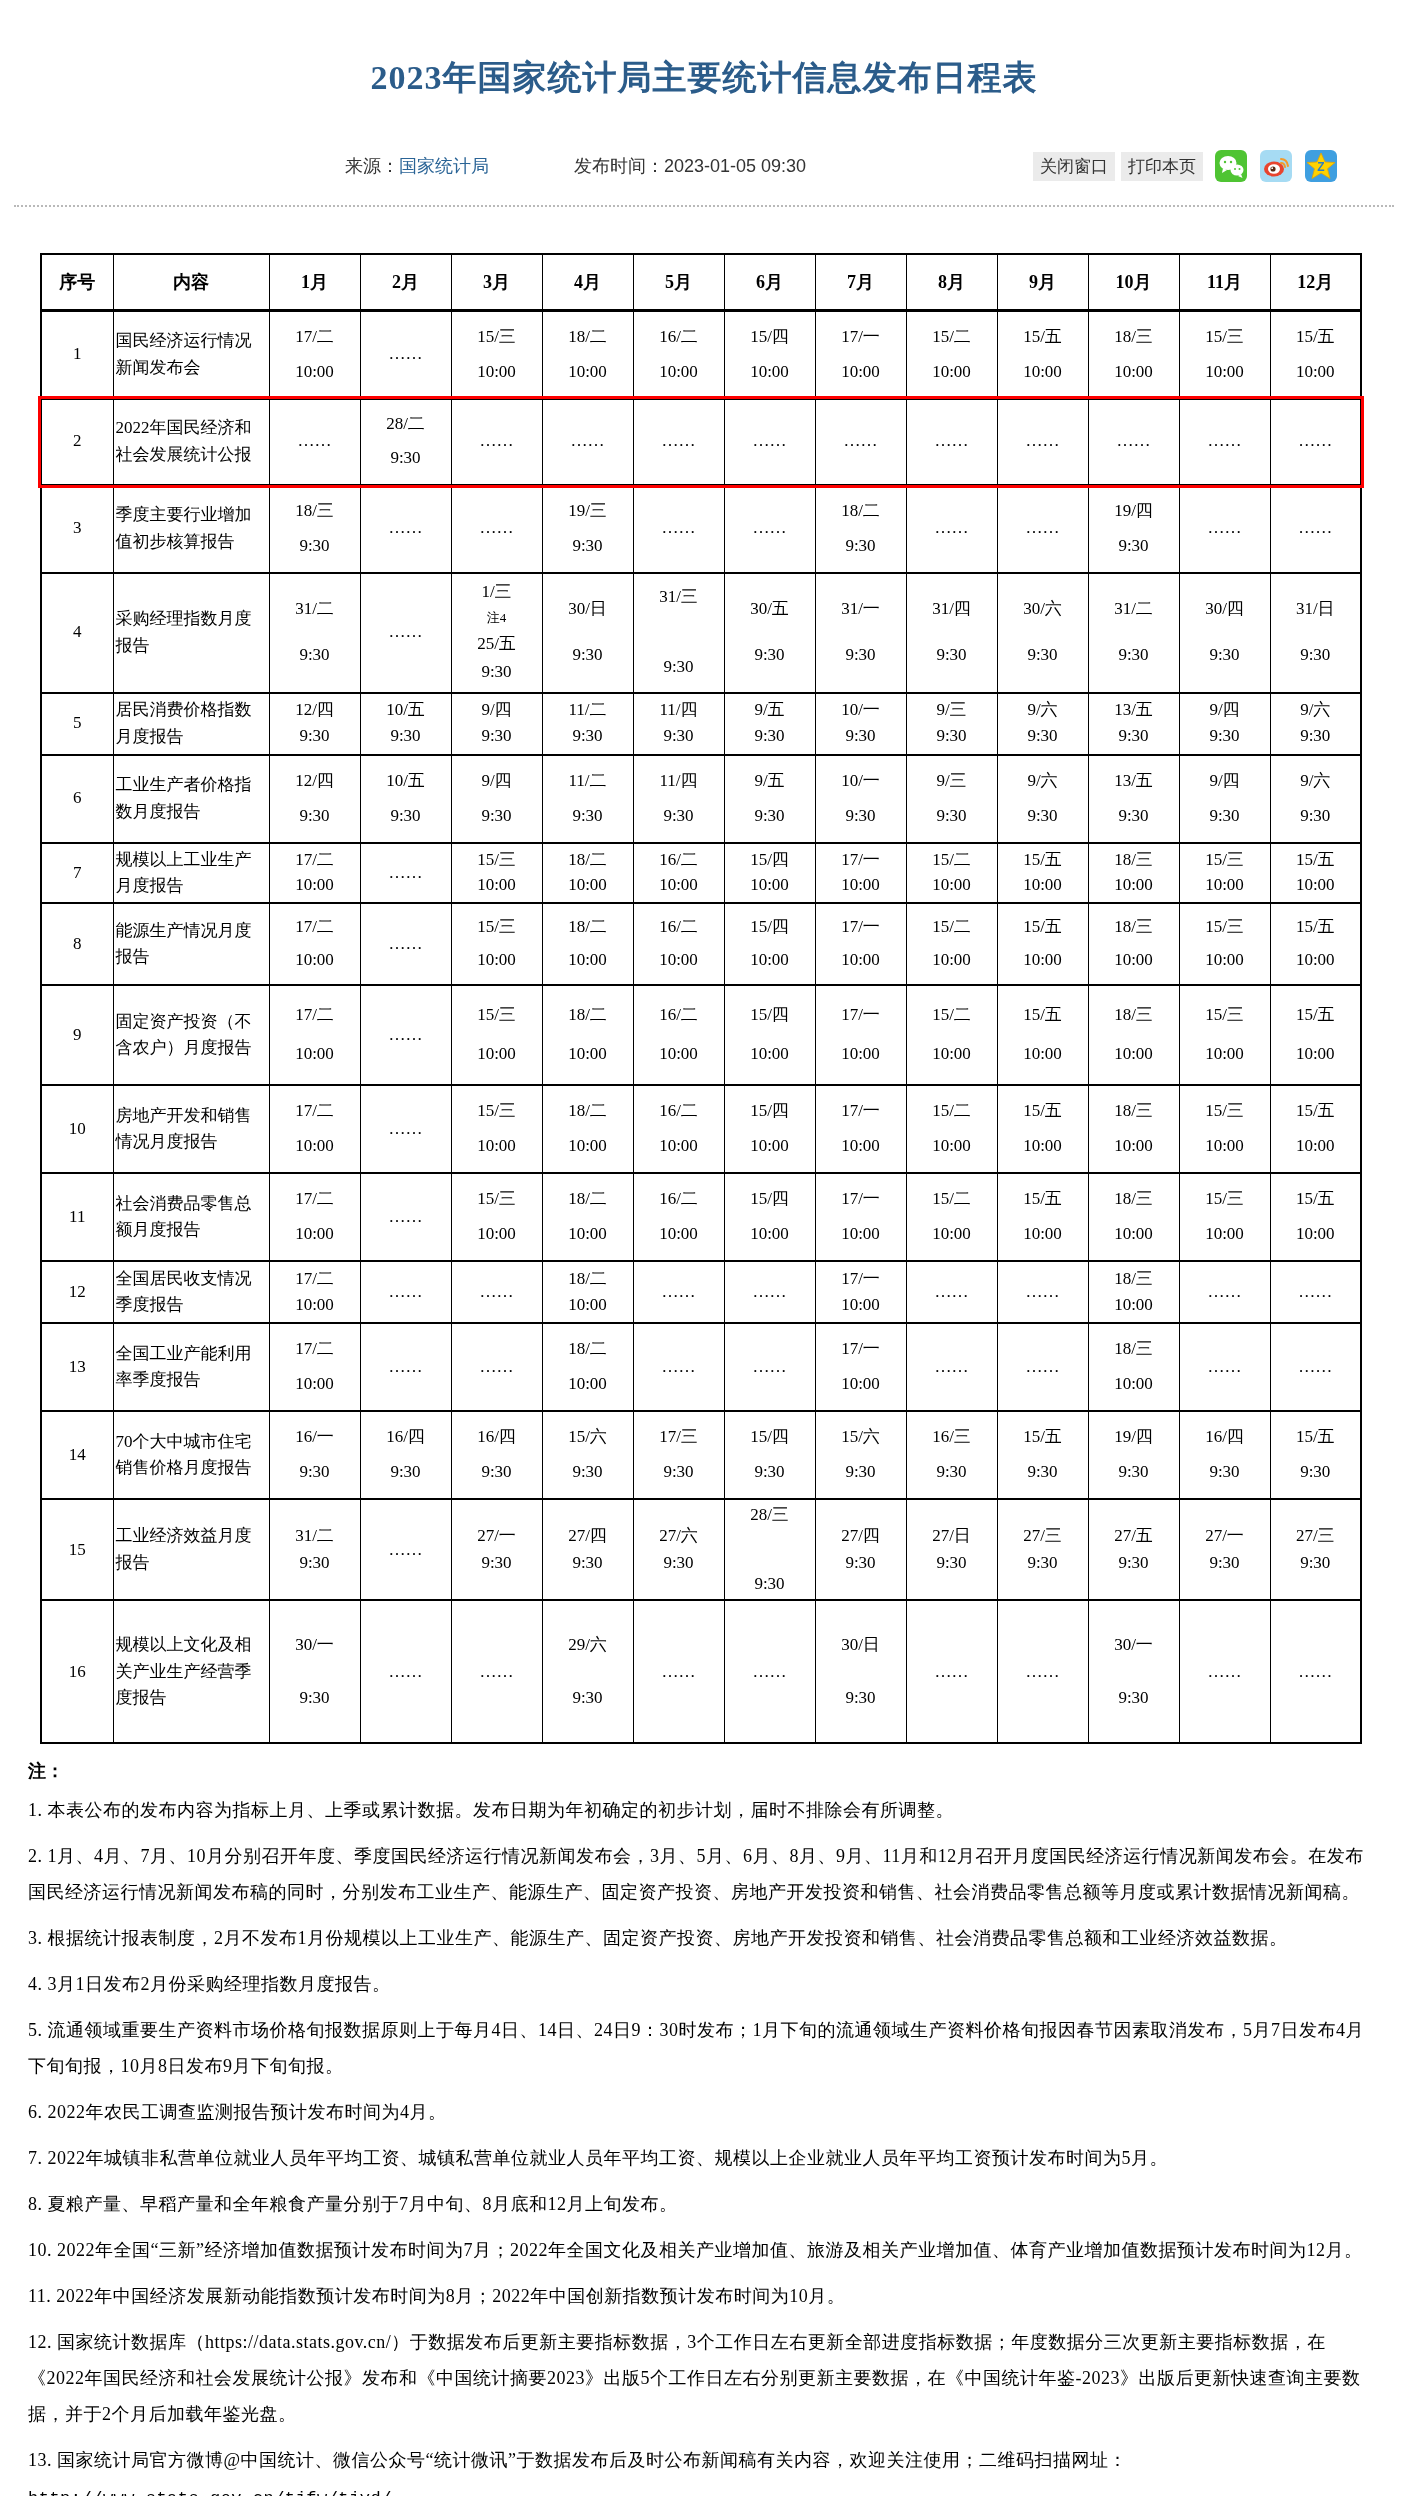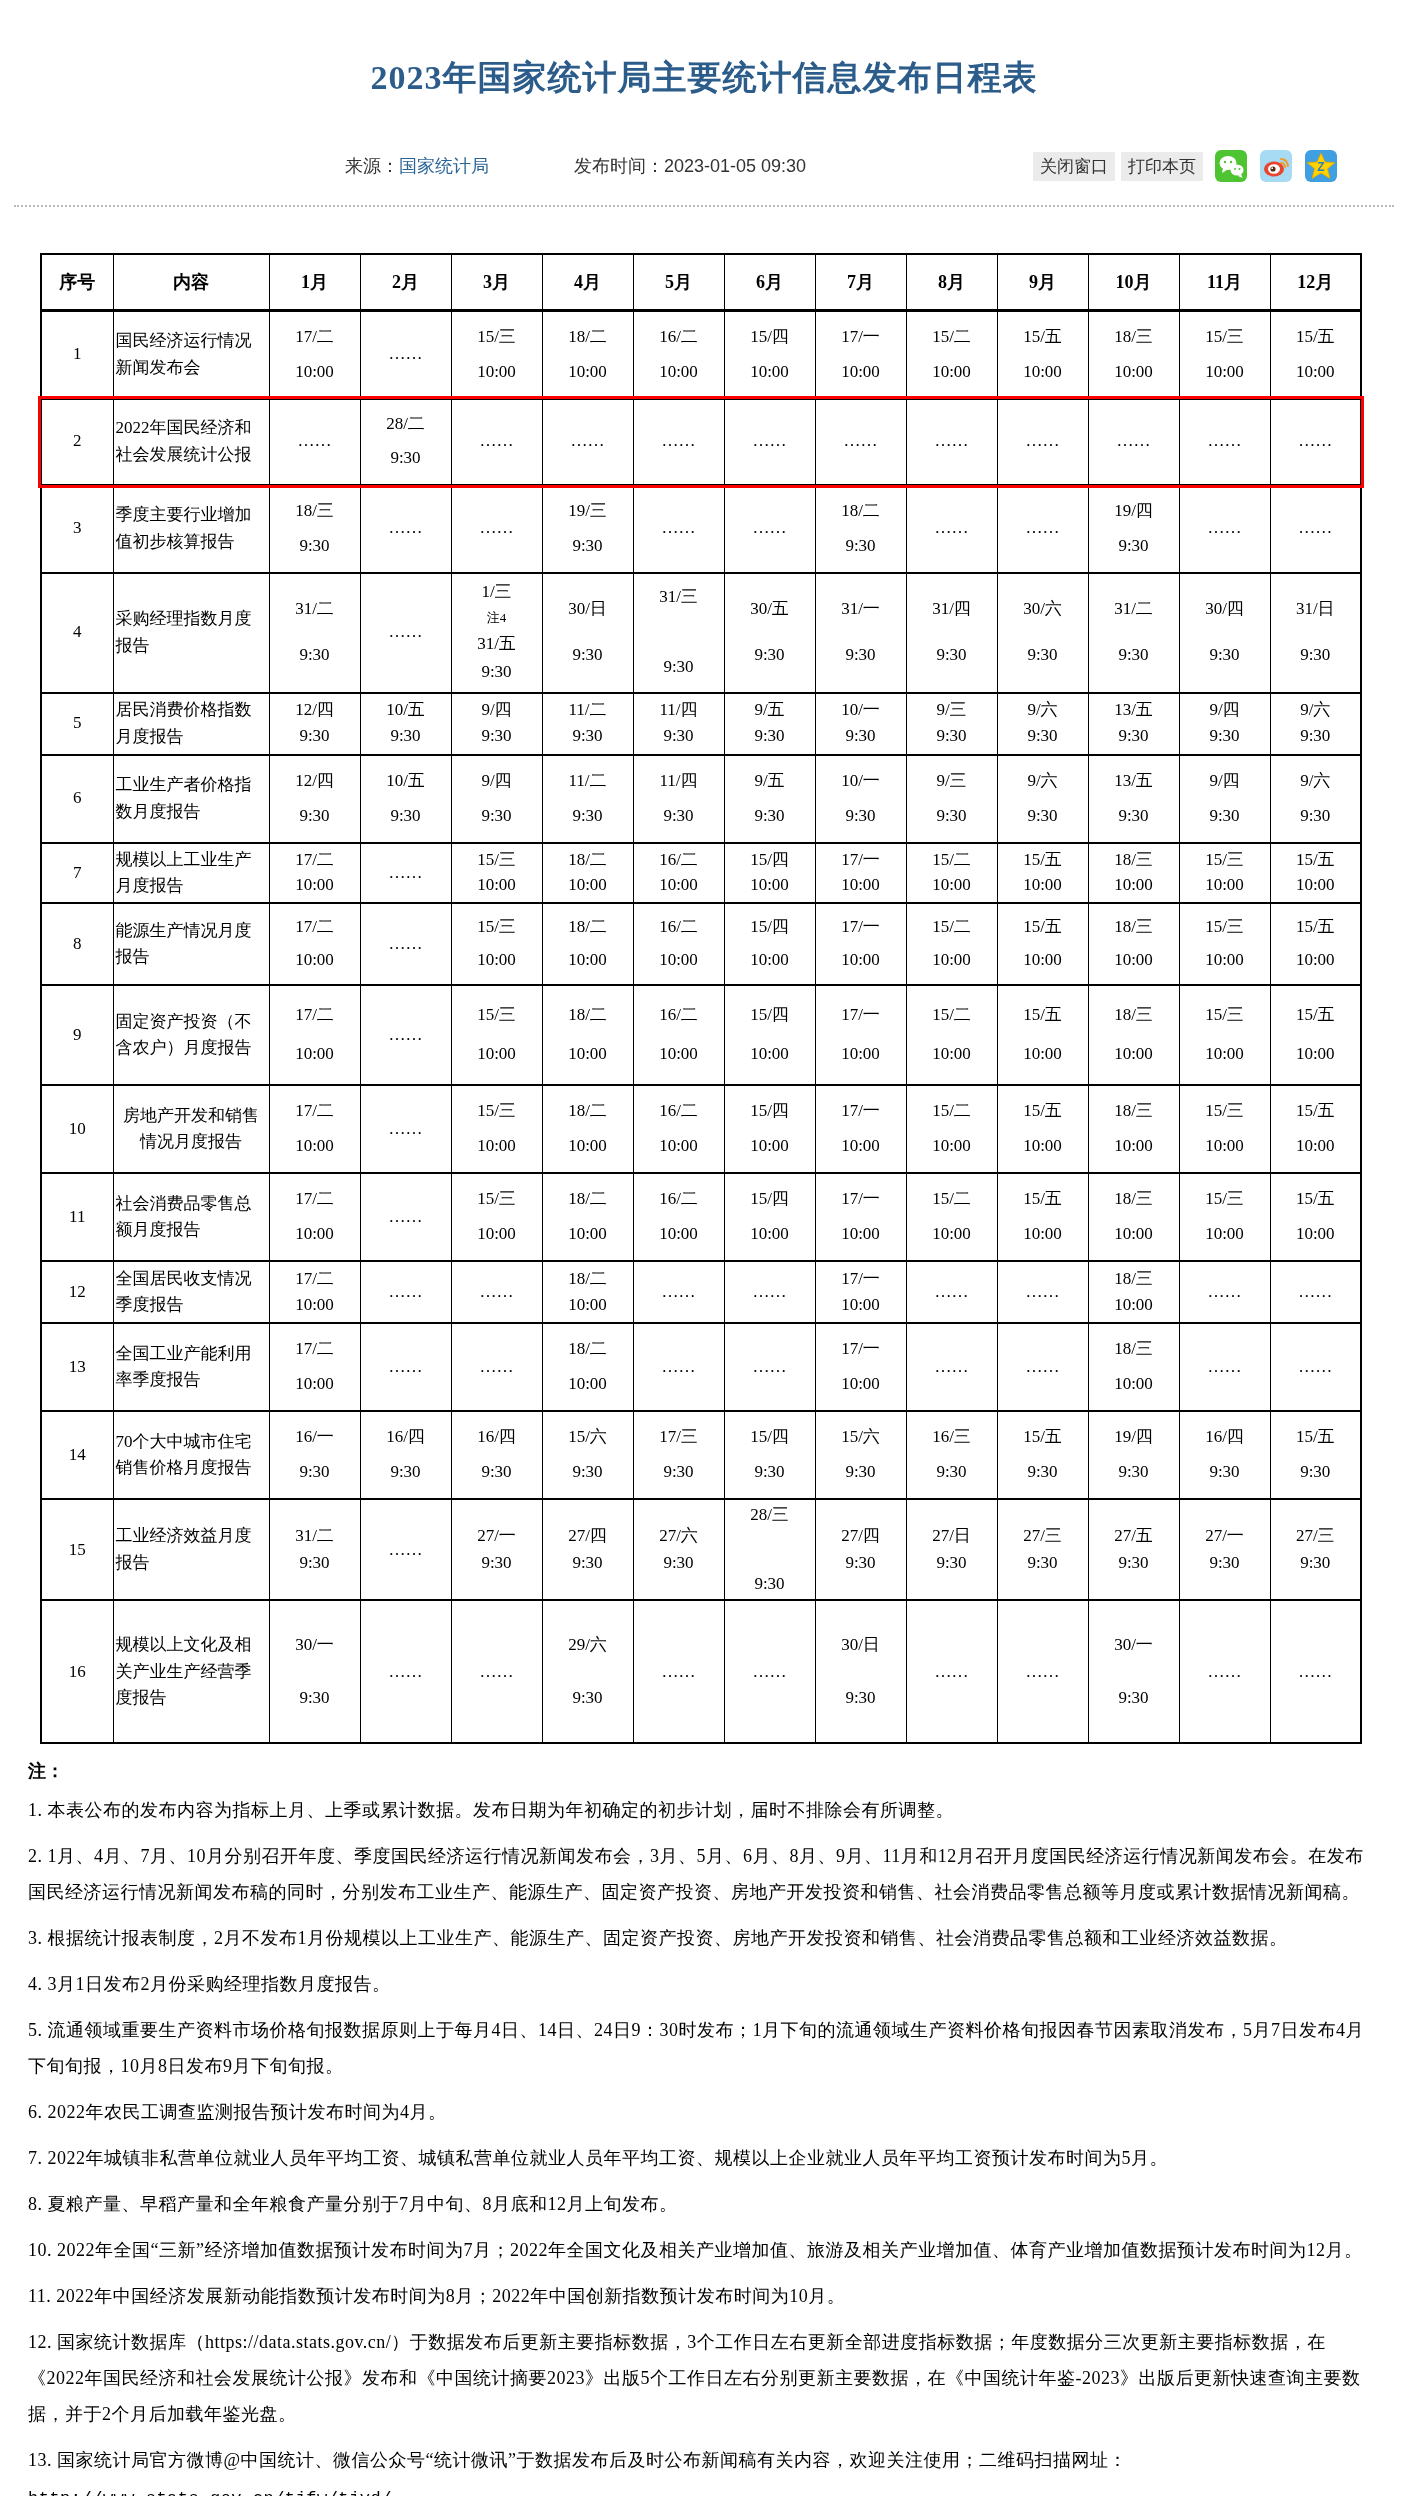--- a/index.html
+++ b/index.html
@@ -434,21 +434,21 @@
           </td>
           <td>
             <div class="cell" style="min-height: 112px;">
               <div class="cell-line">……</div>
             </div>
           </td>
           <td>
             <div class="cell" style="min-height: 112px;">
               <div class="cell-line">1/三</div>
               <div class="cell-line small">注4</div>
-              <div class="cell-line">31/五</div>
+              <div class="cell-line">25/五</div>
               <div class="cell-line">9:30</div>
             </div>
           </td>
           <td>
             <div class="cell" style="min-height: 112px;">
               <div class="cell-line">30/日</div>
               <div class="cell-line">9:30</div>
             </div>
           </td>
           <td>
@@ -917,21 +917,21 @@
             </div>
           </td>
         </tr>
         <tr>
           <td>
             <div class="cell" style="min-height: 80px;">
               <div class="cell-line">10</div>
             </div>
           </td>
           <td class="content-cell">
-            <div class="cell" style="min-height: 80px; text-align: center;">
+            <div class="cell" style="min-height: 80px;">
               <div class="cell-line">房地产开发和销售情况月度报告</div>
             </div>
           </td>
           <td>
             <div class="cell" style="min-height: 80px;">
               <div class="cell-line">17/二</div>
               <div class="cell-line">10:00</div>
             </div>
           </td>
           <td>

